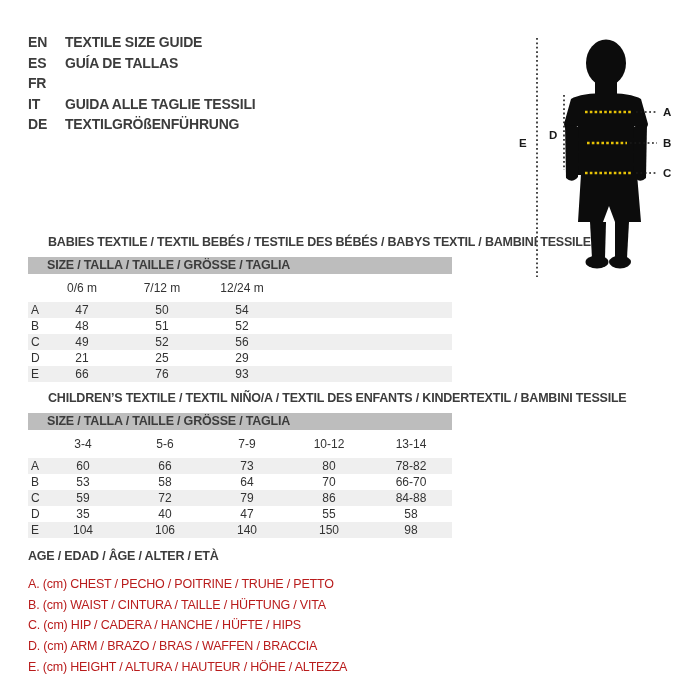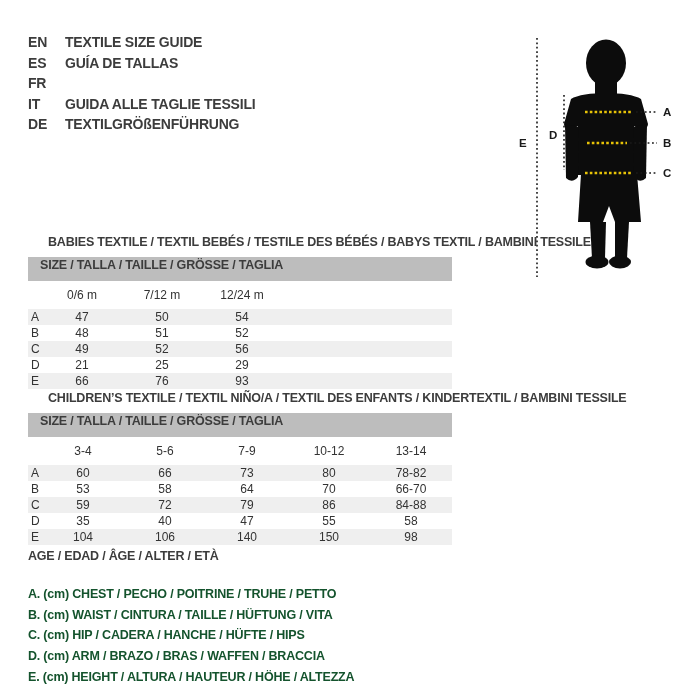--- a/index.html
+++ b/index.html
@@ -15,35 +15,35 @@
 
   
   .section-title { left:28px; font-size:12.5px; font-weight:700; letter-spacing:-0.2px; color:#3c3c3c; white-space:nowrap;padding-left:20px; }
   .title-babies { top:235px; }
   .title-children { top:391px; }
 
   
   .size-table { left:28px; width:424px; }
   .table-babies { top:257px; }
   .table-children { top:413px; }
-  .size-bar { background:#bdbdbd; height:24px; line-height:17px; padding-left:12px;
+  .size-bar { background:#bdbdbd; height:17px; line-height:17px; padding-left:19px;
               font-size:12.5px; font-weight:700; letter-spacing:-0.2px; color:#3c3c3c; }
   .cols, .trow { display:grid; align-items:center; font-size:12px; color:#333; }
   .table-babies .cols, .table-babies .trow { grid-template-columns:14px 80px 80px 80px; }
   .table-children .cols, .table-children .trow { grid-template-columns:14px 82px 82px 82px 82px 82px; }
   .cols { height:28px; }
   .trow { height:16px; }
   .trow.striped { background:#efefef; }
   .cell { text-align:center; }
   .rlabel { text-align:left; padding-left:3px; }
 
   
   .legend { left:28px; top:549px; }
-  .age-line { font-size:12.5px; font-weight:700; letter-spacing:-0.2px; color:#3c3c3c; margin-bottom:21px; }
-  .legend-item { font-size:12.5px; font-weight:700; letter-spacing:-0.2px; color:#14532d; line-height:20.7px; }
+  .age-line { font-size:12.5px; font-weight:700; letter-spacing:-0.2px; color:#3c3c3c; margin-bottom:11px; }
+  .legend-item { font-size:12.5px; font-weight:400; letter-spacing:-0.2px; color:#b91c1c; line-height:20.7px; }
 
   
   .figure-wrap { left:505px; top:25px; width:190px; height:255px; }
   .figure-wrap svg text { font-family:"Liberation Sans", sans-serif; font-size:11.5px; font-weight:700; fill:#1a1a1a; }
 </style>
 </head>
 <body>
 
 <div class="abs lang-list">
     <div class="lang-row">

